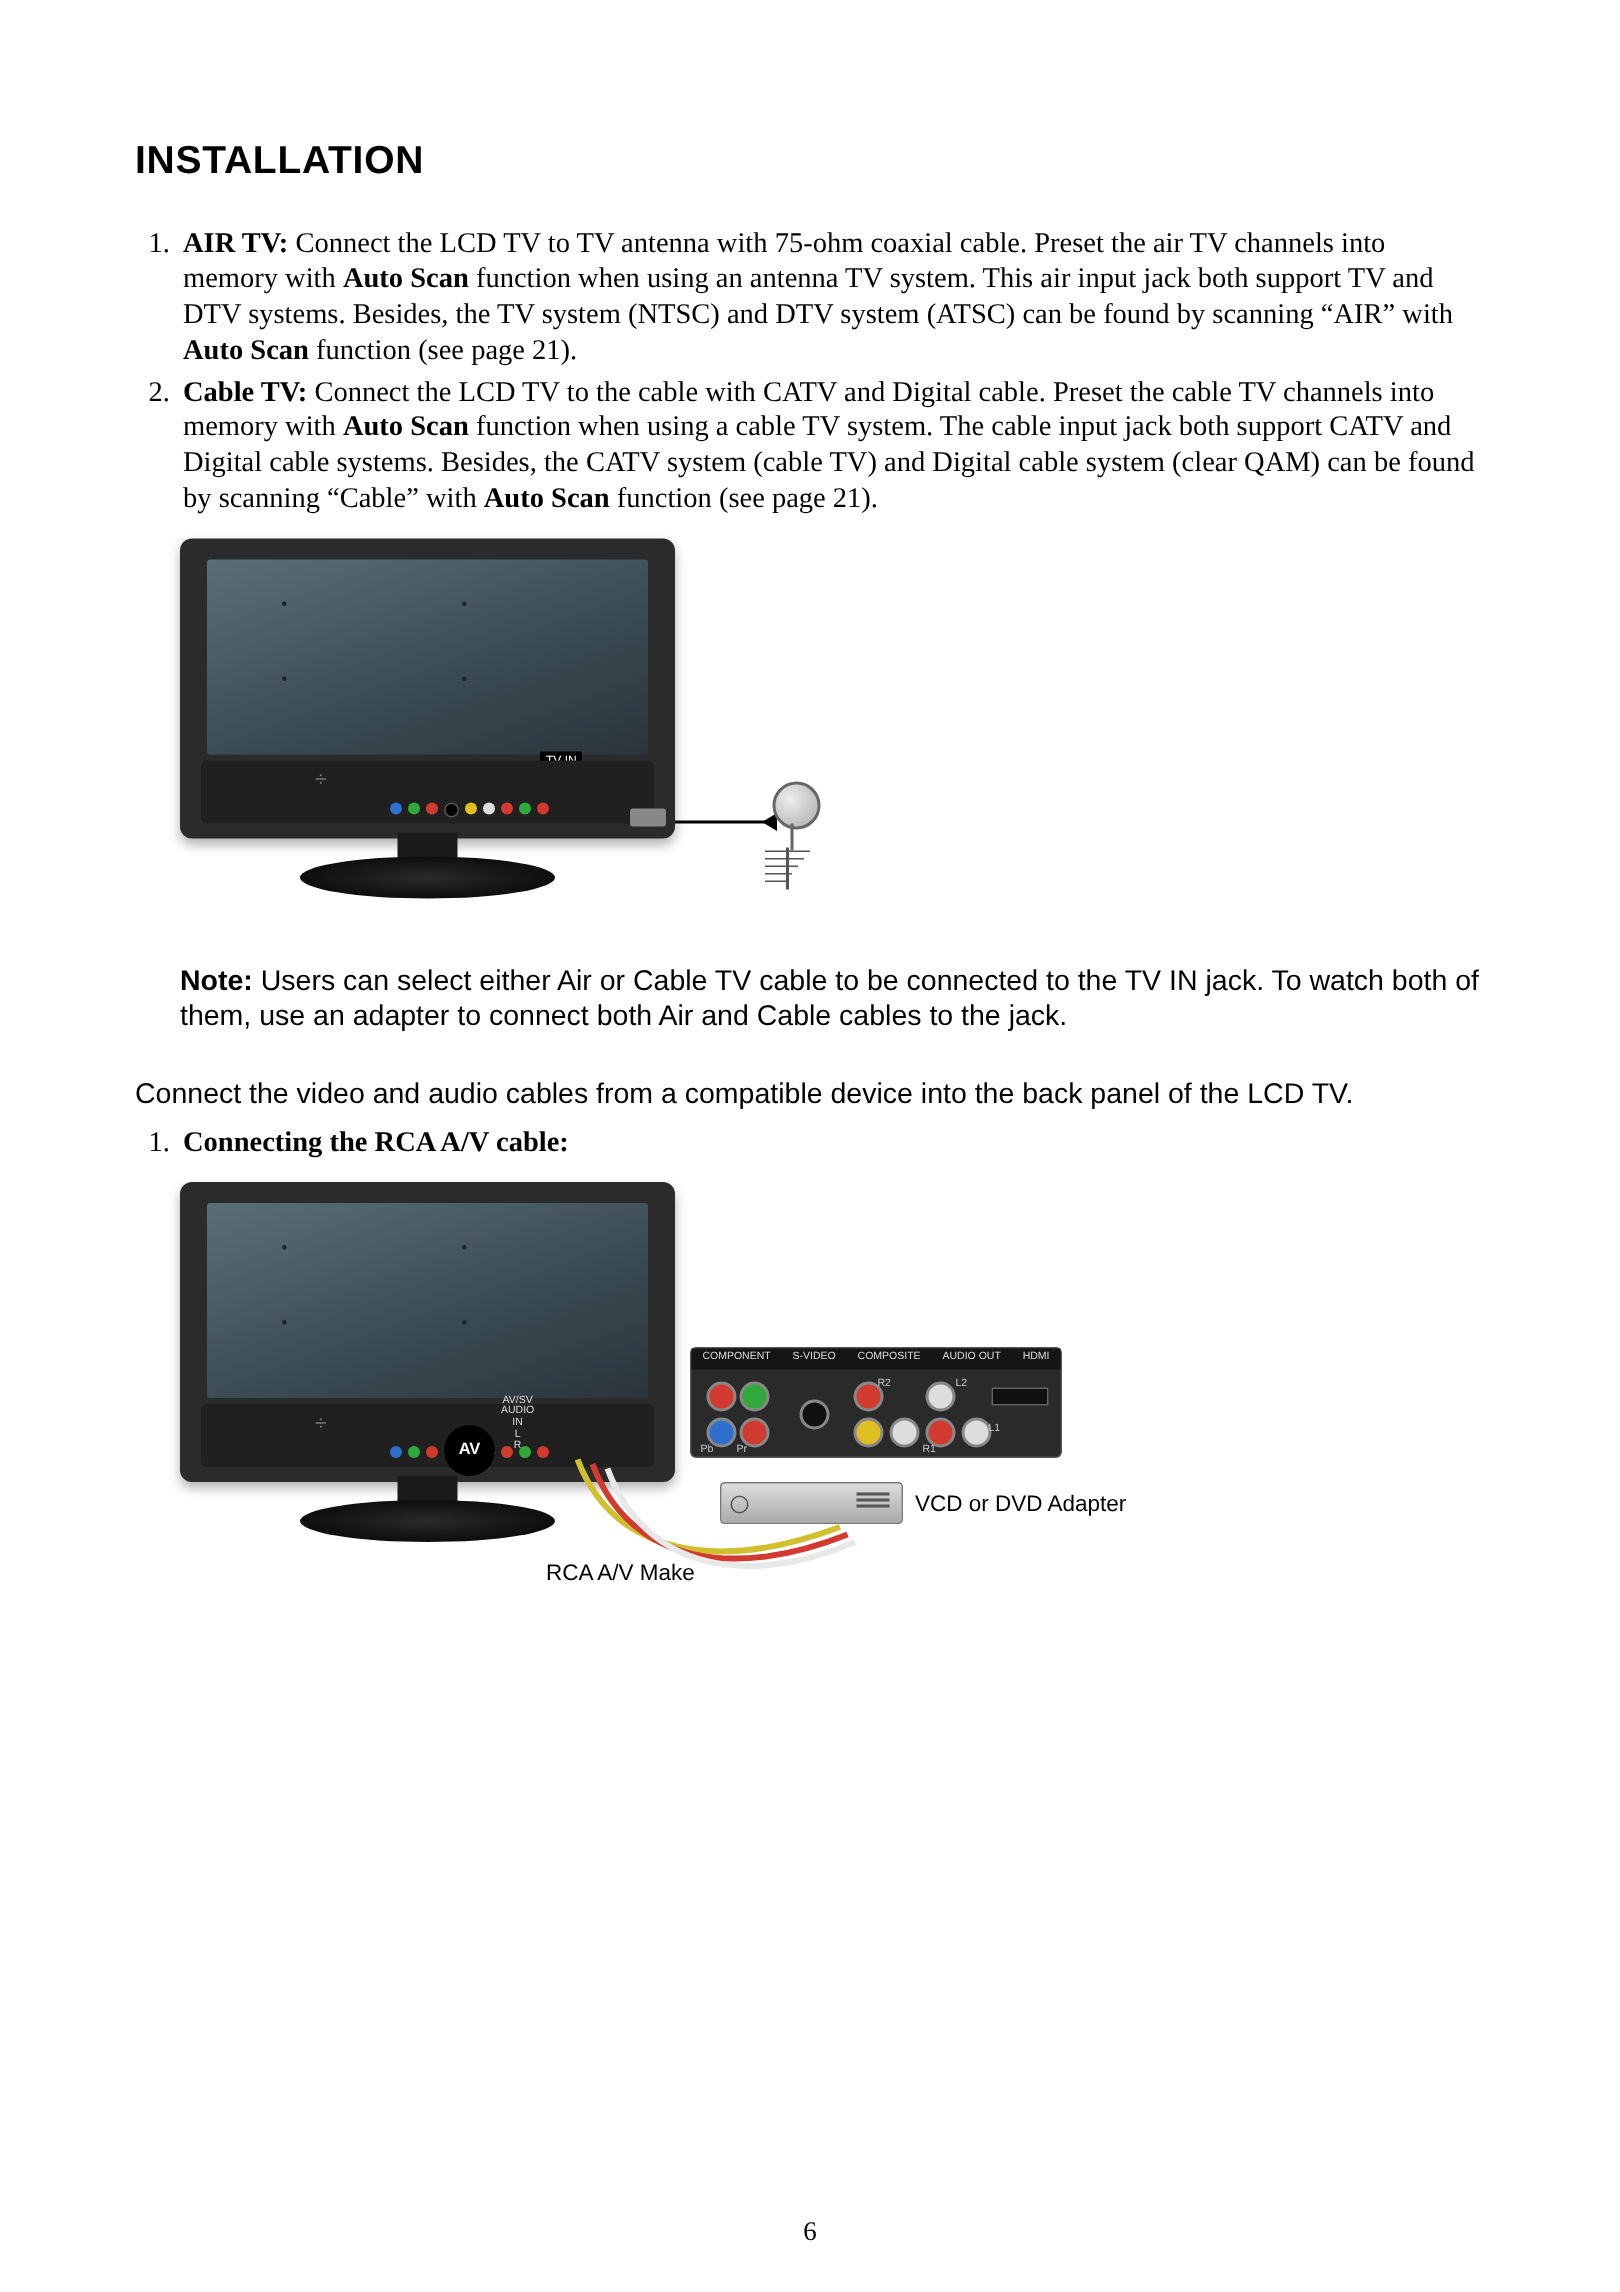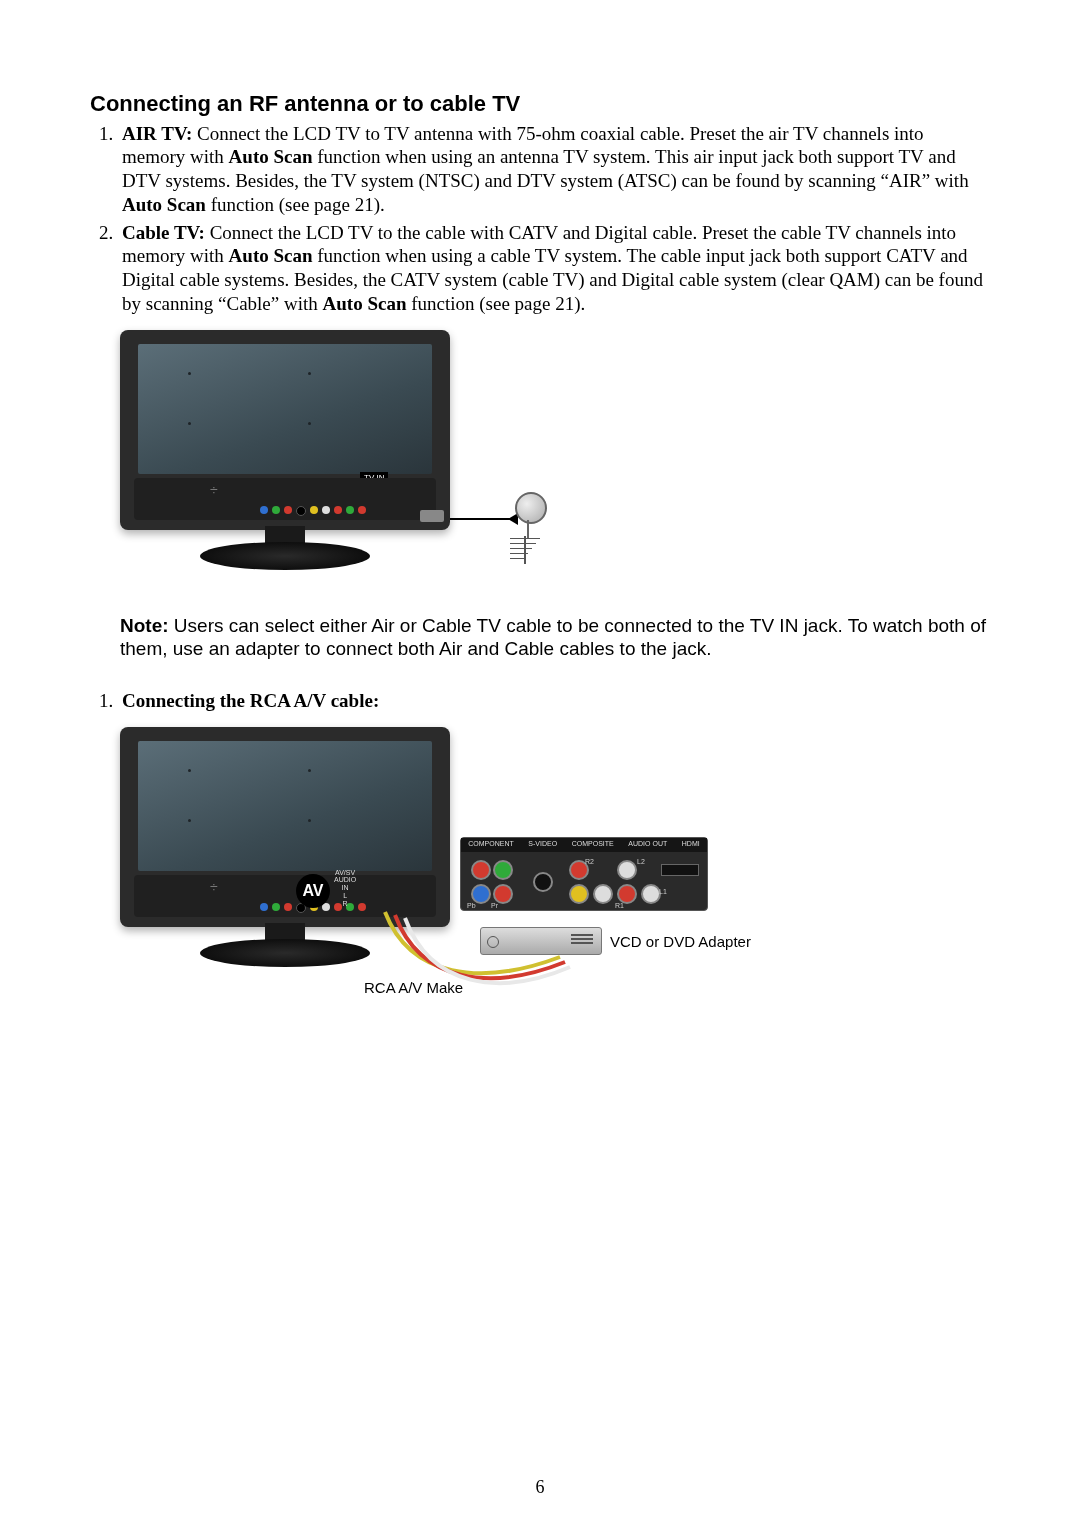--- a/index.html
+++ b/index.html
@@ -132,24 +132,24 @@
   }
   .fig1 .ant-bar { position:absolute; height:1.5px; background:#555; left:0; }
   .fig1 .caption1 {
     position:absolute; left:440px; top:182px; font-size:15px; line-height:1.25;
   }
 
   
   .fig2 { position: relative; width: 780px; height: 280px; }
   .fig2 .tv-outer { position:absolute; left:0; top:0; }
   .fig2 .av-badge {
-    position:absolute; left:176px; top:147px;
+    position:absolute; left:176px; top:162px;
     background:#000; border-radius:50%; width:34px; height:34px;
     display:flex; align-items:center; justify-content:center;
-    color:#fff; font-size:16px; font-weight:bold;
+    color:#fff; font-size:11px; font-weight:bold;
   }
   .fig2 .av-labels {
     position:absolute; left:214px; top:142px; color:#ddd; font-size:7px; line-height:1.1;
     text-align:center;
   }
   .fig2 .panel-box {
     position:absolute; left:340px; top:110px; width:246px; height:72px;
     background:#2a2a2a; border-radius:4px; border:1px solid #555;
   }
   .fig2 .panel-top {
@@ -174,22 +174,22 @@
   }
   .fig2 .caption-rca {
     position:absolute; left:244px; top:252px; font-size:15px;
   }
 </style>
 </head>
 <body>
 
 <div class="page">
 
-
-  <h2>Connecting an RF antenna or to cable TV</h2>
+  <h1>INSTALLATION</h1>
+
 
   <ol class="steps">
     <li>
       <span class="bold">AIR TV:</span><span> Connect the LCD TV to TV antenna with 75-ohm coaxial cable. Preset the air TV channels into memory with </span><span class="bold">Auto Scan</span><span> function when using an antenna TV system. This air input jack both support TV and DTV systems. Besides, the TV system (NTSC) and DTV system (ATSC) can be found by scanning “AIR” with </span><span class="bold">Auto Scan</span><span> function (see page 21).</span>
     </li>
     <li>
       <span class="bold">Cable TV:</span><span> Connect the LCD TV to the cable with CATV and Digital cable. Preset the cable TV channels into memory with </span><span class="bold">Auto Scan</span><span> function when using a cable TV system. The cable input jack both support CATV and Digital cable systems. Besides, the CATV system (cable TV) and Digital cable system (clear QAM) can be found by scanning “Cable” with </span><span class="bold">Auto Scan</span><span> function (see page 21).</span>
     </li>
   </ol>
 
@@ -234,20 +234,21 @@
         <div class="ant-bar" style="top:22px;width:14px"></div>
         <div style="position:absolute;left:14px;top:0;width:1.5px;height:28px;background:#555"></div>
       </div>
     </div>
   </div>
 
   <div class="note-block">
     <span class="bold">Note:</span><span> Users can select either Air or Cable TV cable to be connected to the TV IN jack. To watch both of them, use an adapter to connect both Air and Cable cables to the jack.</span>
   </div>
 
+  <p class="lead">Connect the video and audio cables from a compatible device into the back panel of the LCD TV.</p>
   <ol class="steps">
     <li>
       <span class="bold">Connecting the RCA A/V cable:</span>
     </li>
   </ol>
 
   <div class="figure">
     <div class="fig2">
       <div class="tv-outer">
         <div class="tv-bezel">

